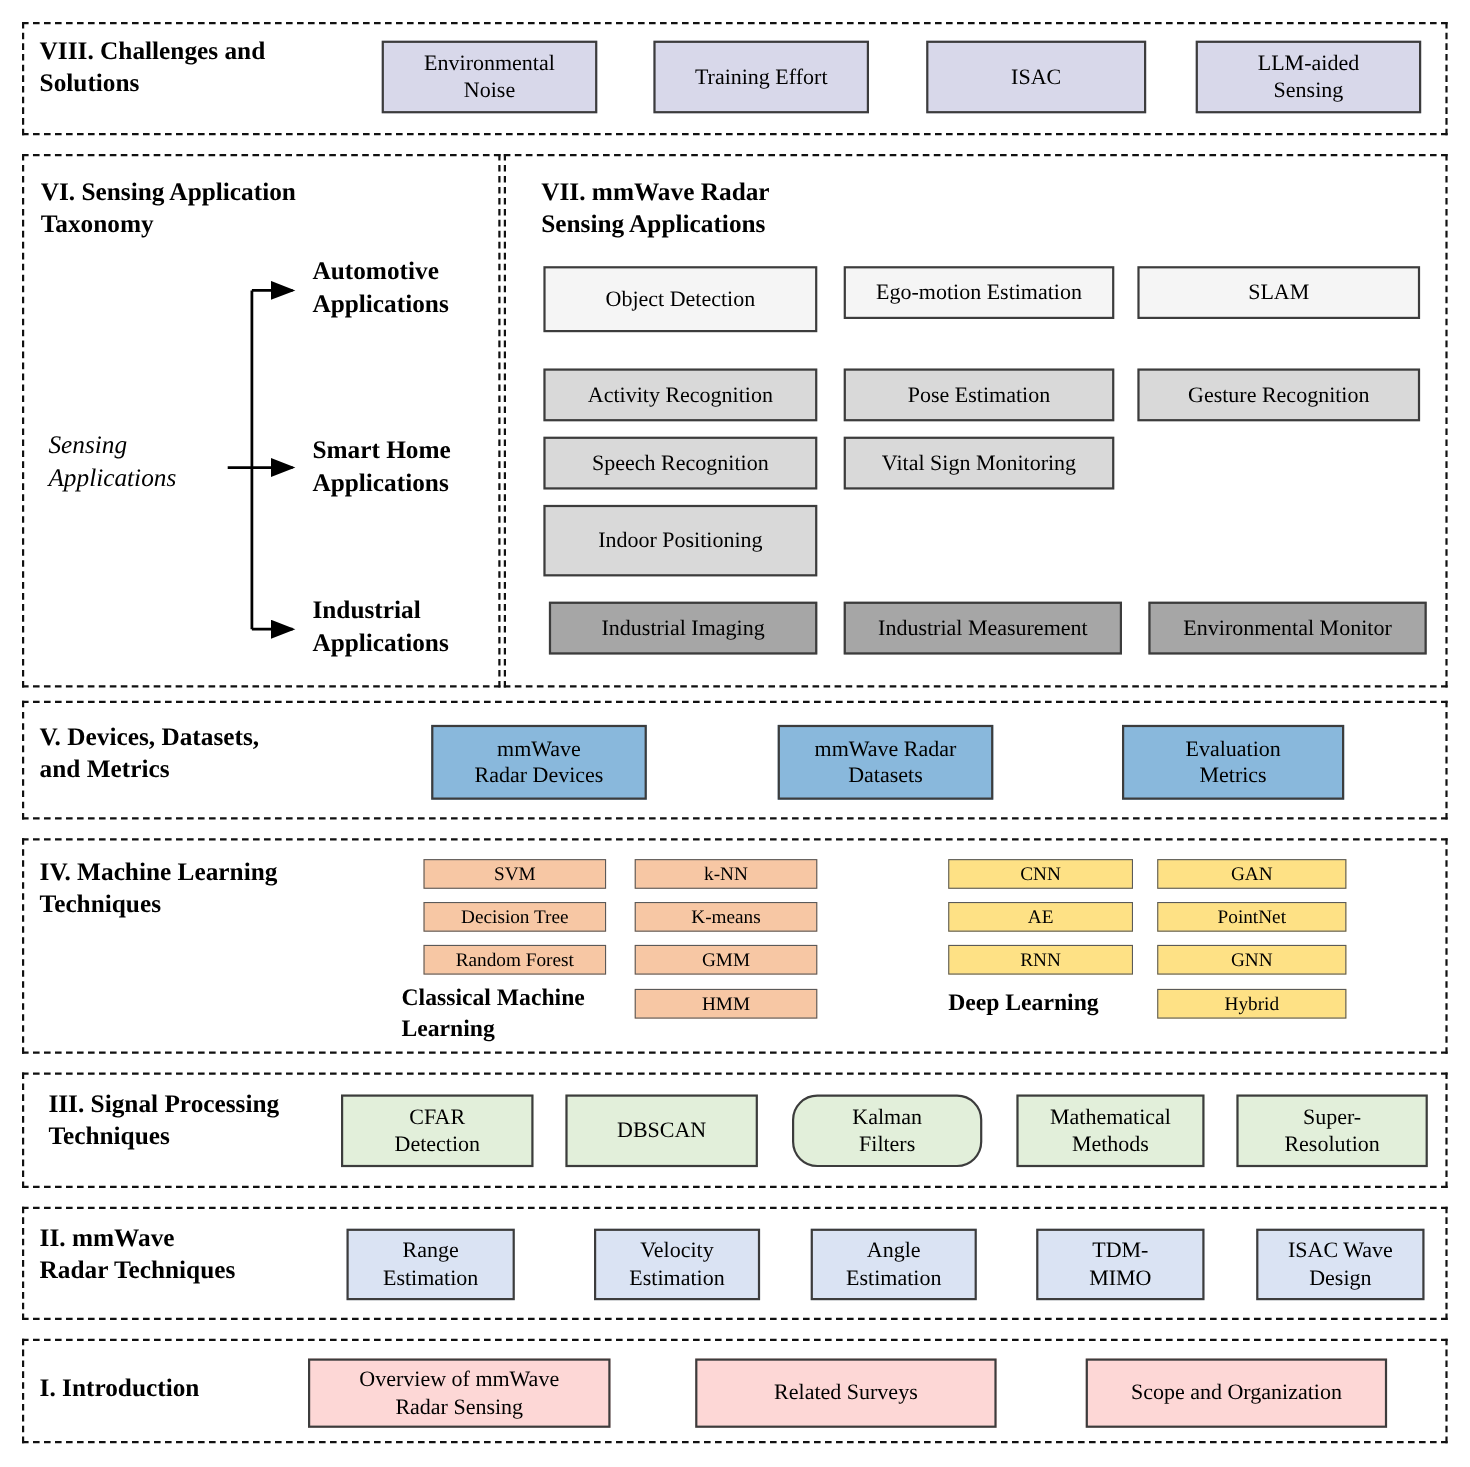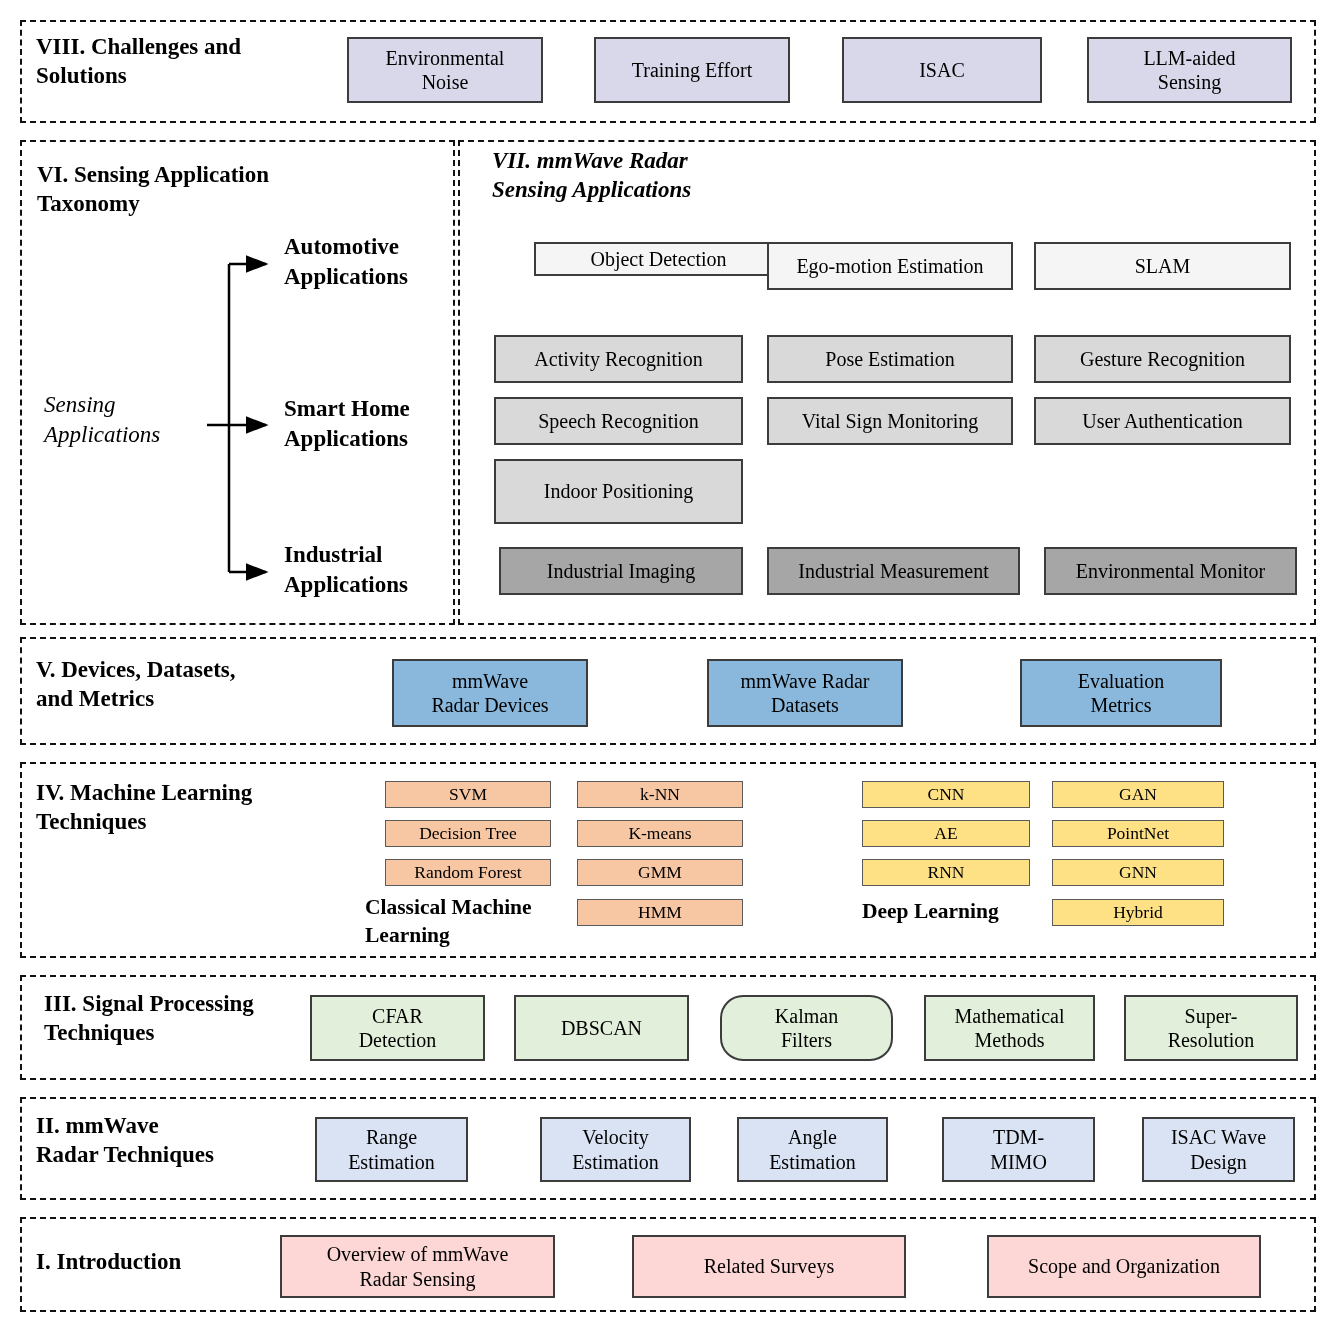--- a/index.html
+++ b/index.html
@@ -116,34 +116,33 @@
     </svg>
     <div class="branch" style="left:262px; top:90px; width:170px;">Automotive
 Applications</div>
     <div class="branch" style="left:262px; top:252px; width:170px;">Smart Home
 Applications</div>
     <div class="branch" style="left:262px; top:398px; width:170px;">Industrial
 Applications</div>
   </section>
 
   <section class="section" style="left:458px; top:140px; width:858px; height:485px;">
-    <h2 class="sec-title" style="left:32px; top:4px; width:340px;font-style:italic;">VII. mmWave Radar
+    <h2 class="sec-title" style="left:32px; top:18px; width:340px;">VII. mmWave Radar
 Sensing Applications</h2>
 
-    <div class="box c-auto" style="left:34px; top:100px; width:249px; height:34px;margin-left:40px;">Object Detection</div>
+    <div class="box c-auto" style="left:34px; top:100px; width:249px; height:60px;">Object Detection</div>
     <div class="box c-auto" style="left:307px; top:100px; width:246px; height:48px;">Ego-motion Estimation</div>
     <div class="box c-auto" style="left:574px; top:100px; width:257px; height:48px;">SLAM</div>
 
     <div class="box c-smart" style="left:34px; top:193px; width:249px; height:48px;">Activity Recognition</div>
     <div class="box c-smart" style="left:307px; top:193px; width:246px; height:48px;">Pose Estimation</div>
     <div class="box c-smart" style="left:574px; top:193px; width:257px; height:48px;">Gesture Recognition</div>
 
     <div class="box c-smart" style="left:34px; top:255px; width:249px; height:48px;">Speech Recognition</div>
     <div class="box c-smart" style="left:307px; top:255px; width:246px; height:48px;">Vital Sign Monitoring</div>
-    <div class="box c-smart" style="left:574px; top:255px; width:257px; height:48px;">User Authentication</div>
 
     <div class="box c-smart" style="left:34px; top:317px; width:249px; height:65px;">Indoor Positioning</div>
 
     <div class="box c-indus" style="left:39px; top:405px; width:244px; height:48px;">Industrial Imaging</div>
     <div class="box c-indus" style="left:307px; top:405px; width:253px; height:48px;">Industrial Measurement</div>
     <div class="box c-indus" style="left:584px; top:405px; width:253px; height:48px;">Environmental Monitor</div>
   </section>
 
   <section class="section" style="left:20px; top:637px; width:1296px; height:108px;">
     <h2 class="sec-title" style="left:14px; top:16px; width:270px;">V. Devices, Datasets,

